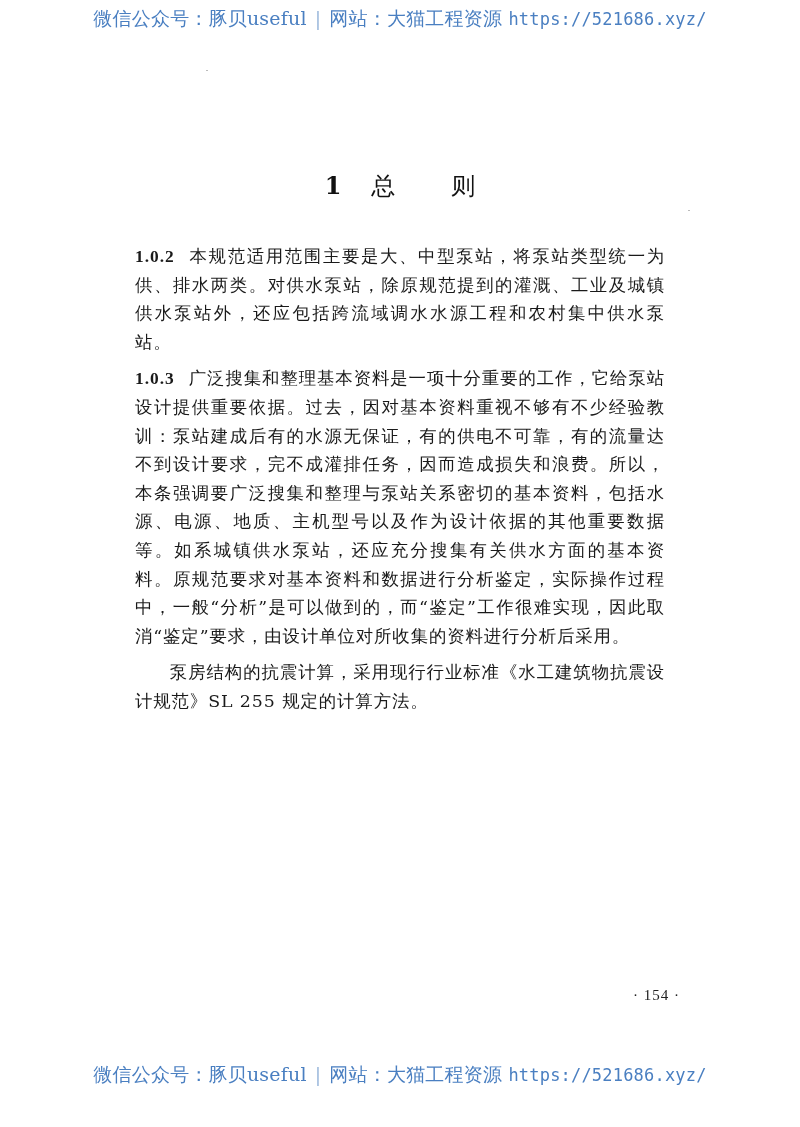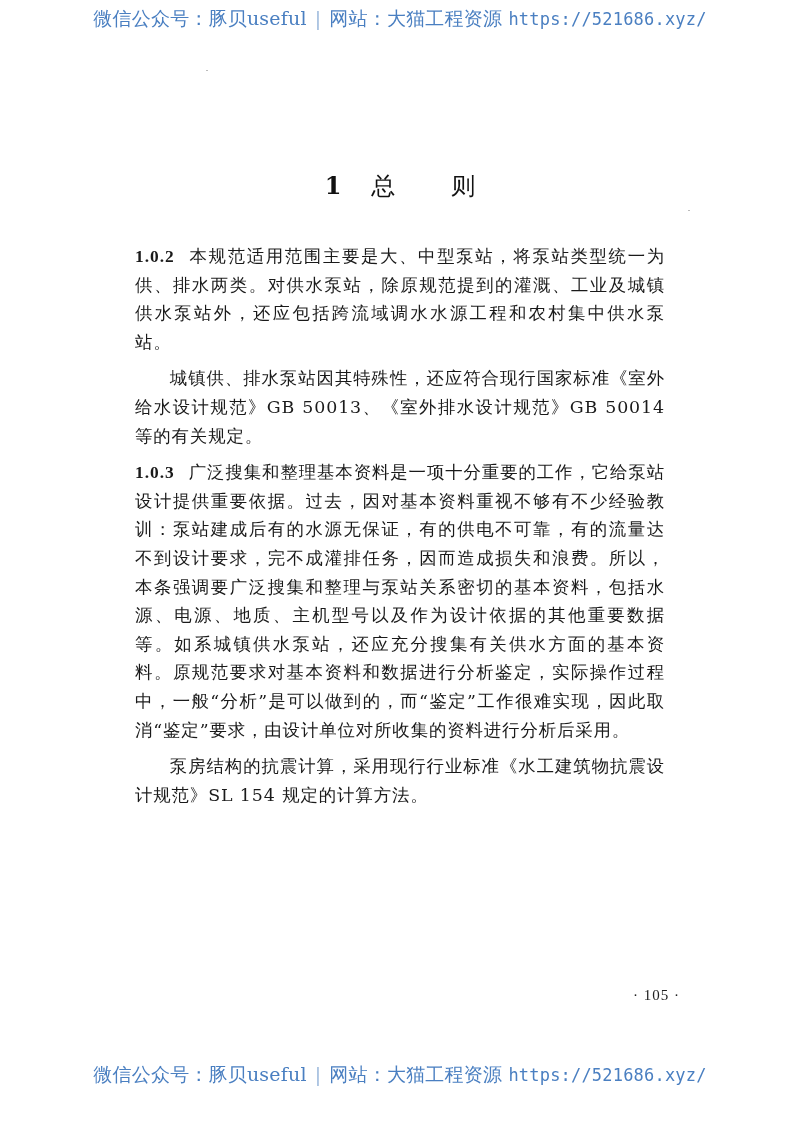--- a/index.html
+++ b/index.html
@@ -108,28 +108,27 @@
 
 <div class="chapter-title">
   <span class="num">1</span><span class="w1">总</span><span>则</span>
 </div>
 
 <div class="content">
 
   <p class="para">
     <span class="clause-no">1.0.2</span><span>本规范适用范围主要是大、中型泵站，将泵站类型统一为供、排水两类。对供水泵站，除原规范提到的灌溉、工业及城镇供水泵站外，还应包括跨流域调水水源工程和农村集中供水泵站。</span>
   </p>
-  <p class="para indent">城镇供、排水泵站因其特殊性，还应符合现行国家标准《室外给水设计规范》GB 50013、《室外排水设计规范》GB 50014 等的有关规定。</p>
 
   <p class="para">
     <span class="clause-no">1.0.3</span><span>广泛搜集和整理基本资料是一项十分重要的工作，它给泵站设计提供重要依据。过去，因对基本资料重视不够有不少经验教训：泵站建成后有的水源无保证，有的供电不可靠，有的流量达不到设计要求，完不成灌排任务，因而造成损失和浪费。所以，本条强调要广泛搜集和整理与泵站关系密切的基本资料，包括水源、电源、地质、主机型号以及作为设计依据的其他重要数据等。如系城镇供水泵站，还应充分搜集有关供水方面的基本资料。原规范要求对基本资料和数据进行分析鉴定，实际操作过程中，一般“分析”是可以做到的，而“鉴定”工作很难实现，因此取消“鉴定”要求，由设计单位对所收集的资料进行分析后采用。</span>
   </p>
 
 
-  <p class="para indent">泵房结构的抗震计算，采用现行行业标准《水工建筑物抗震设计规范》SL 154 规定的计算方法。</p>
+  <p class="para indent">泵房结构的抗震计算，采用现行行业标准《水工建筑物抗震设计规范》SL 255 规定的计算方法。</p>
 </div>
 
-<div class="page-number">· 105 ·</div>
+<div class="page-number">· 154 ·</div>
 
 <div class="watermark wm-bottom">
   <span>微信公众号：豚贝useful</span><span class="sep">|</span><span>网站：大猫工程资源</span>
   <span class="url">https://521686.xyz/</span>
 </div>
 
 </body></html>

